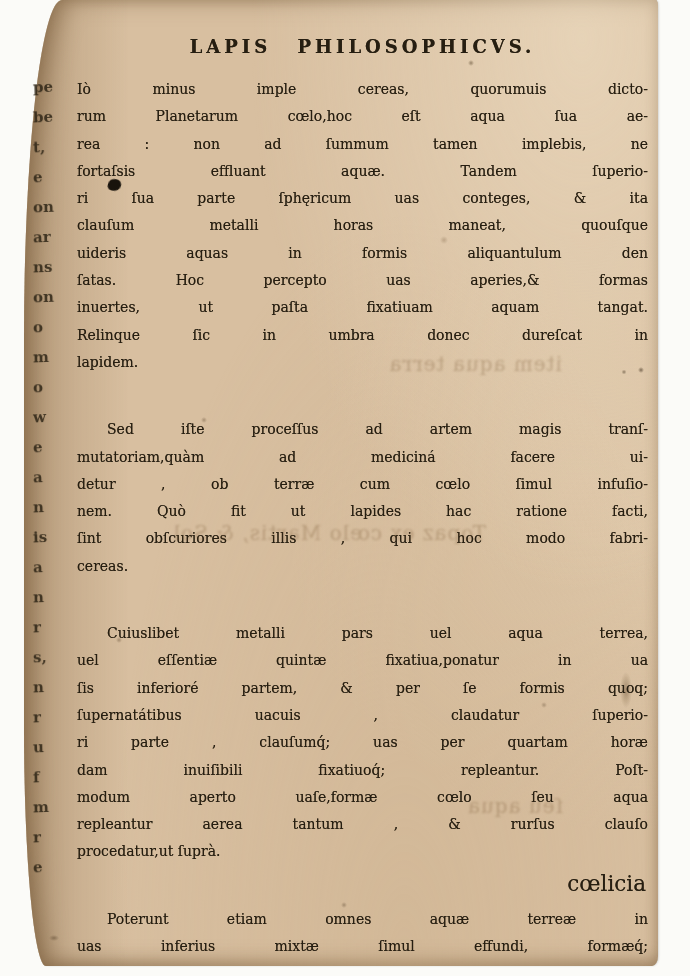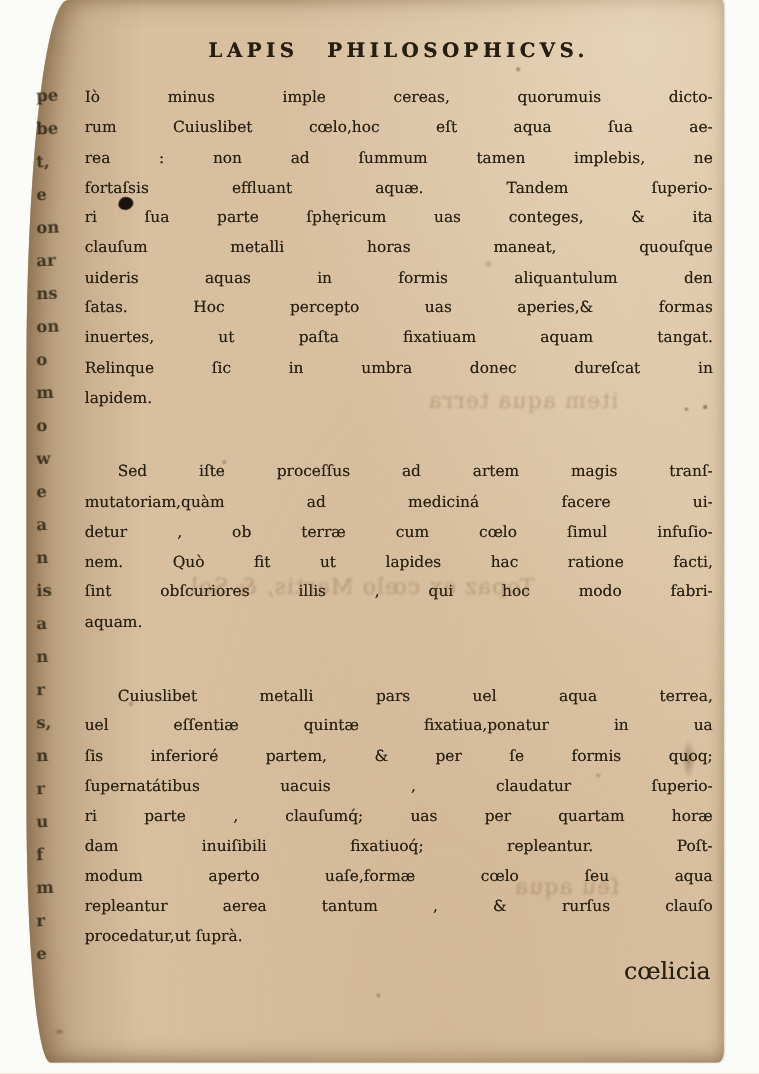--- a/index.html
+++ b/index.html
@@ -127,50 +127,54 @@
       <span class="frag" style="top: 720px;">m</span>
       <span class="frag" style="top: 750px;">r</span>
       <span class="frag" style="top: 780px;">e</span>
     </div>
 
   <div class="header">LAPIS PHILOSOPHICVS.</div>
 
   <div class="textblock">
       <div class="paragraph">
         <div class="line">Iò minus imple cereas, quorumuis dicto-</div>
-        <div class="line">rum Cuiuslibet cœlo,hoc eſt aqua ſua ae-</div>
+        <div class="line">rum Planetarum cœlo,hoc eſt aqua ſua ae-</div>
         <div class="line">rea : non ad ſummum tamen implebis, ne</div>
         <div class="line">fortaſsis effluant aquæ. Tandem ſuperio-</div>
         <div class="line">ri ſua parte ſphęricum uas conteges, &amp; ita</div>
         <div class="line">clauſum metalli horas maneat, quouſque</div>
         <div class="line">uideris aquas in formis aliquantulum den</div>
         <div class="line">ſatas. Hoc percepto uas aperies,&amp; formas</div>
         <div class="line">inuertes, ut paſta fixatiuam aquam tangat.</div>
         <div class="line">Relinque ſic in umbra donec dureſcat in</div>
         <div class="line no-fill">lapidem.</div>
       </div>
       <div class="paragraph">
         <div class="line indent">Sed iſte proceſſus ad artem magis tranſ-</div>
         <div class="line">mutatoriam,quàm ad mediciná facere ui-</div>
         <div class="line">detur , ob terræ cum cœlo ſimul infuſio-</div>
         <div class="line">nem. Quò fit ut lapides hac ratione facti,</div>
         <div class="line">ſint obſcuriores illis , qui hoc modo fabri-</div>
-        <div class="line no-fill">aquam.</div>
+        <div class="line no-fill">cereas.</div>
       </div>
       <div class="paragraph">
         <div class="line indent">Cuiuslibet metalli pars uel aqua terrea,</div>
         <div class="line">uel eſſentiæ quintæ fixatiua,ponatur in ua</div>
         <div class="line">ſis inferioré partem, &amp; per ſe formis quoq;</div>
         <div class="line">ſupernatátibus uacuis , claudatur ſuperio-</div>
         <div class="line">ri parte , clauſumq́; uas per quartam horæ</div>
         <div class="line">dam inuiſibili fixatiuoq́; repleantur. Poſt-</div>
         <div class="line">modum aperto uaſe,formæ cœlo ſeu aqua</div>
         <div class="line">repleantur aerea tantum , &amp; rurſus clauſo</div>
         <div class="line no-fill">procedatur,ut ſuprà.</div>
       </div>
+      <div class="paragraph">
+        <div class="line indent">Poterunt etiam omnes aquæ terreæ in</div>
+        <div class="line">uas inferius mixtæ ſimul effundi, formæq́;</div>
+      </div>
     </div>
 
   <div class="blot"></div>
 
   <div class="catchword">cœlicia</div>
 <div class="ghost ghost-0">item aqua terra</div>
     <div class="ghost ghost-1">Topaz ex cœlo Martis, &amp; Sol</div>
     <div class="ghost ghost-2">ſeu aqua</div>
   </div>
 

